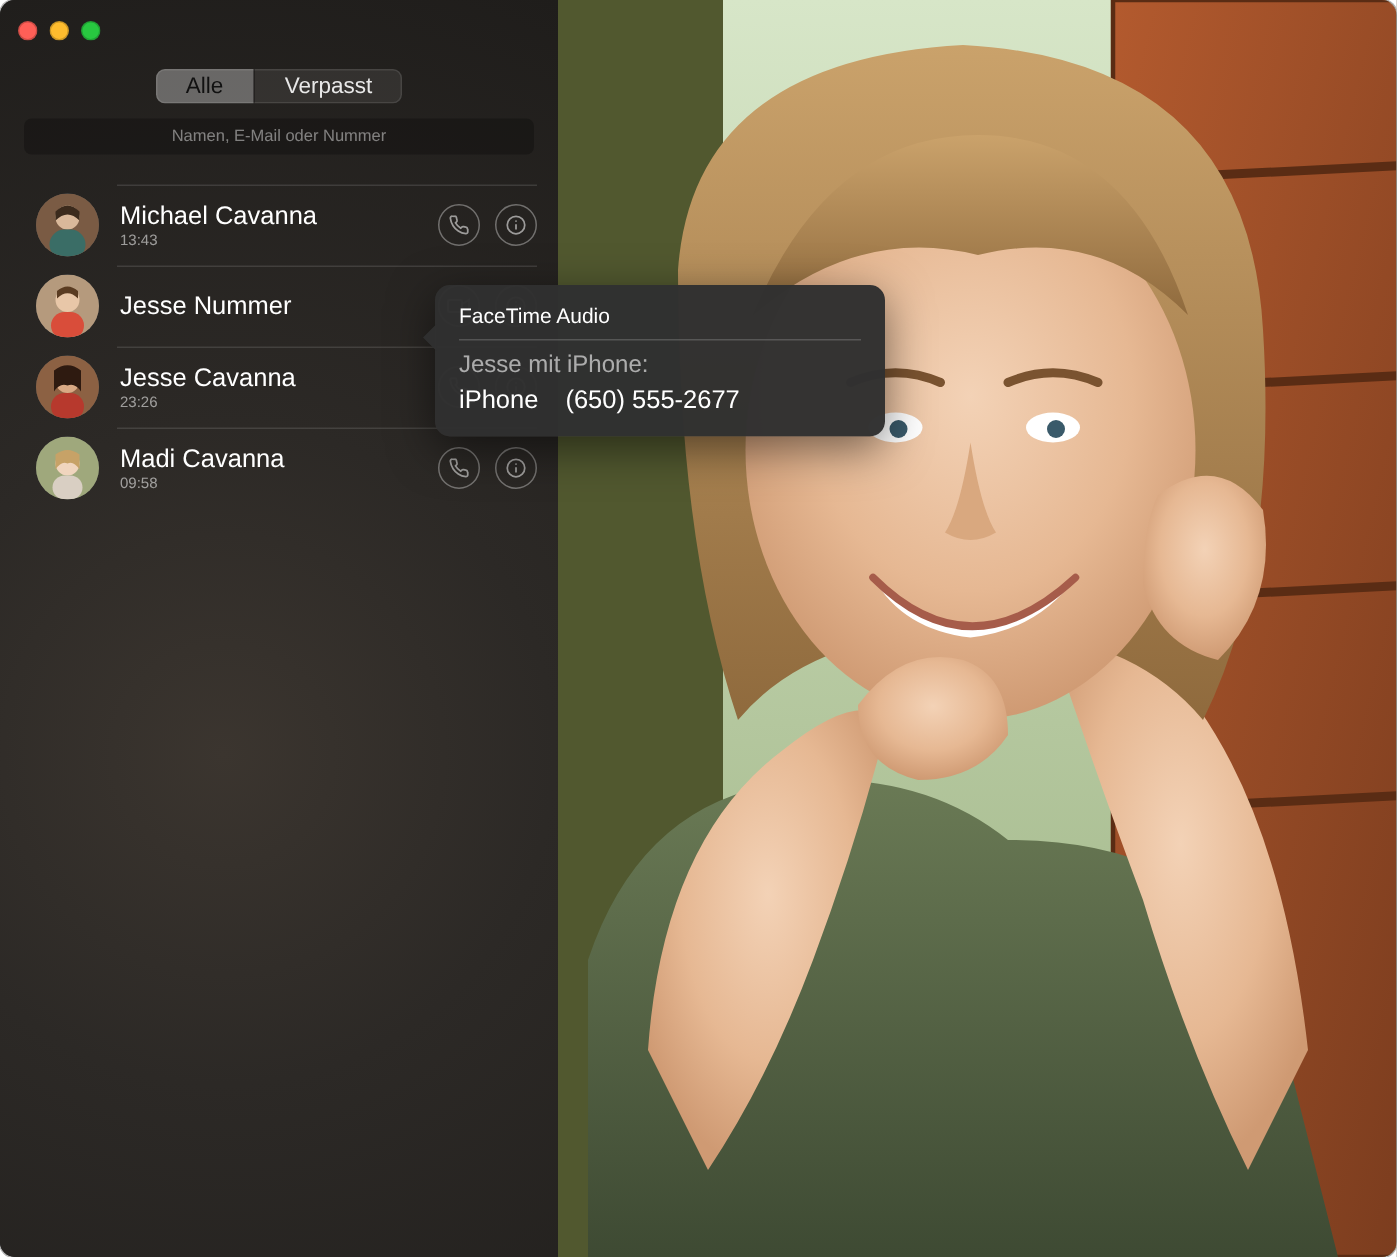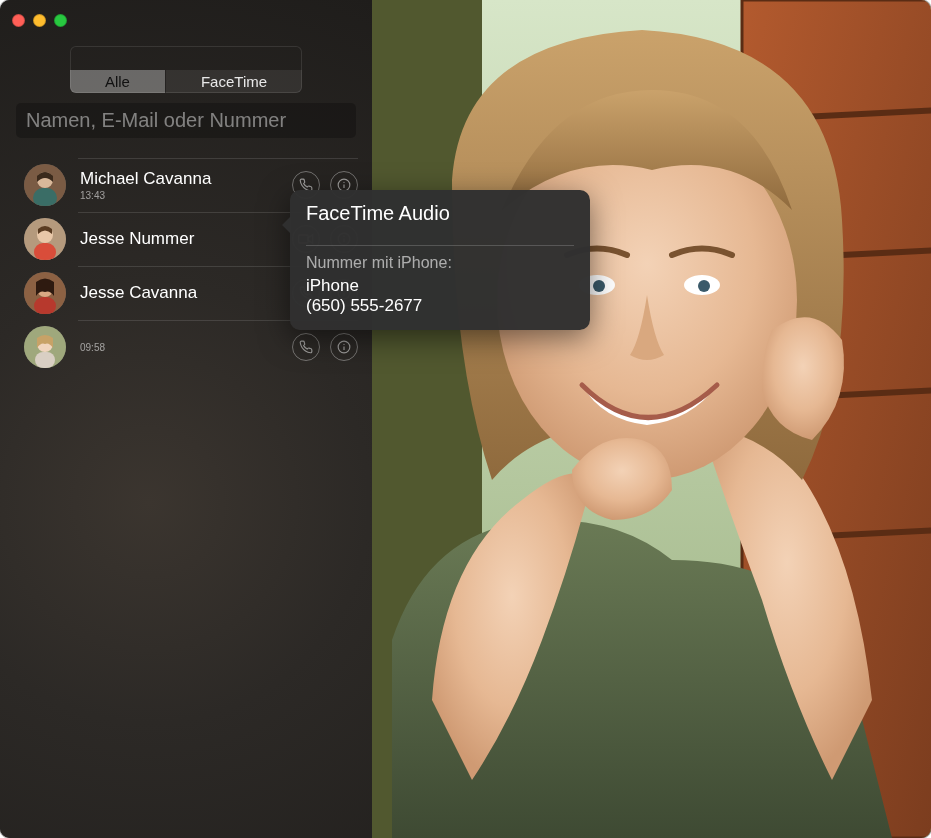--- a/index.html
+++ b/index.html
@@ -42,44 +42,44 @@
     justify-content: center;
     padding: 6px 0 10px 0;
   }
   .segmented {
     display: flex;
     border-radius: 6px;
     overflow: hidden;
     box-shadow: inset 0 0 0 1px rgba(255,255,255,0.1);
   }
   .seg-btn {
-    padding: 3px 35px;
+    padding: 3px 20px;
     font-size: 15px;
     color: #e8e8e8;
     background: rgba(255,255,255,0.08);
     border: none;
     cursor: pointer;
-    margin-top: 24px;
   }
   .seg-btn.active {
     background: rgba(255,255,255,0.32);
     color: #111;
   }
   .seg-btn + .seg-btn { border-left: 1px solid rgba(0,0,0,0.3); }
   .search-wrap {
     padding: 0 16px 8px 16px;
   }
   .search {
     width: 100%;
     background: rgba(0,0,0,0.25);
     border: none;
     border-radius: 5px;
     padding: 6px 10px;
-    font-size: 20px;
+    font-size: 11px;
     color: #ddd;
+    text-align: center;
   }
   .search::placeholder { color: rgba(255,255,255,0.45); }
   .list {
     flex: 1;
     overflow: hidden;
     padding-top: 12px;
   }
   .row {
     display: flex;
     align-items: center;
@@ -162,48 +162,48 @@
   .popover::before {
     content: "";
     position: absolute;
     left: -8px; top: 26px;
     width: 0; height: 0;
     border-top: 9px solid transparent;
     border-bottom: 9px solid transparent;
     border-right: 9px solid rgba(48,48,48,0.98);
   }
   .pop-title {
-    font-size: 20px; color: #fff; padding-bottom: 20px;
+    font-size: 14px; color: #fff; padding-bottom: 8px;
     border-bottom: 1px solid rgba(255,255,255,0.18);
   }
   .pop-sub {
     font-size: 16px; color: rgba(255,255,255,0.6);
     margin-top: 8px;
   }
   .pop-line {
     font-size: 17px; color: #fff; margin-top: 4px;
-    display: flex;  flex-direction: column;
+    display: flex; gap: 18px;
   }
 </style>
 </head>
 <body>
 
 <div class="window">
 
   <aside class="sidebar">
     <div class="titlebar">
       <span class="traffic-light tl-close"></span>
       <span class="traffic-light tl-min"></span>
       <span class="traffic-light tl-max"></span>
     </div>
 
     <div class="seg-wrap">
       <div class="segmented">
         <button class="seg-btn active">Alle</button>
-        <button class="seg-btn">FaceTime</button>
+        <button class="seg-btn">Verpasst</button>
       </div>
     </div>
 
     <div class="search-wrap">
       <input class="search" type="text" placeholder="Namen, E-Mail oder Nummer" style="">
     </div>
 
     <div class="list">
 
       <div class="row">
@@ -268,20 +268,21 @@
         <div class="avatar">
           <svg viewBox="0 0 42 42">
               <rect width="42" height="42" fill="#8c6143"></rect>
               <circle cx="21" cy="17" r="8" fill="#d9a984"></circle>
               <rect x="10" y="25" width="22" height="18" rx="9" fill="#b7392d"></rect>
               <path d="M12 10 Q21 3 30 10 L30 24 Q26 18 21 20 Q16 18 12 24 Z" fill="#2e1a10"></path>
             </svg>
         </div>
         <div class="row-main">
           <span class="row-name">Jesse Cavanna</span>
+          <span class="row-time">23:26</span>
         </div>
         <div class="row-actions">
           <button class="icon-btn">
             <svg viewBox="0 0 24 24" fill="none" stroke="currentColor" stroke-width="2">
                 <path d="M22 16.9v3a2 2 0 0 1-2.2 2 19.8 19.8 0 0 1-8.6-3.1 19.5 19.5 0 0 1-6-6A19.8 19.8 0 0 1 2.1 4.2 2 2 0 0 1 4.1 2h3a2 2 0 0 1 2 1.7c.1.9.3 1.8.6 2.6a2 2 0 0 1-.5 2.1L8 9.6a16 16 0 0 0 6 6l1.2-1.2a2 2 0 0 1 2.1-.5c.8.3 1.7.5 2.6.6a2 2 0 0 1 1.7 2z"></path>
               </svg>
           </button>
           <button class="icon-btn">
             <svg viewBox="0 0 24 24" fill="none" stroke="currentColor" stroke-width="2">
                 <circle cx="12" cy="12" r="10"></circle>
@@ -295,20 +296,21 @@
       <div class="row">
         <div class="avatar">
           <svg viewBox="0 0 42 42">
               <rect width="42" height="42" fill="#9fa87c"></rect>
               <circle cx="21" cy="18" r="8" fill="#f0d5be"></circle>
               <rect x="11" y="26" width="20" height="16" rx="8" fill="#d9cfc3"></rect>
               <path d="M13 12 Q21 6 29 12 L29 22 Q25 16 21 18 Q17 16 13 22 Z" fill="#c7a267"></path>
             </svg>
         </div>
         <div class="row-main">
+          <span class="row-name">Madi Cavanna</span>
           <span class="row-time">09:58</span>
         </div>
         <div class="row-actions">
           <button class="icon-btn">
             <svg viewBox="0 0 24 24" fill="none" stroke="currentColor" stroke-width="2">
                 <path d="M22 16.9v3a2 2 0 0 1-2.2 2 19.8 19.8 0 0 1-8.6-3.1 19.5 19.5 0 0 1-6-6A19.8 19.8 0 0 1 2.1 4.2 2 2 0 0 1 4.1 2h3a2 2 0 0 1 2 1.7c.1.9.3 1.8.6 2.6a2 2 0 0 1-.5 2.1L8 9.6a16 16 0 0 0 6 6l1.2-1.2a2 2 0 0 1 2.1-.5c.8.3 1.7.5 2.6.6a2 2 0 0 1 1.7 2z"></path>
               </svg>
           </button>
           <button class="icon-btn">
             <svg viewBox="0 0 24 24" fill="none" stroke="currentColor" stroke-width="2">
@@ -385,20 +387,20 @@
 
         <path d="M200 470 Q230 430 270 440 Q300 450 300 490 Q280 520 240 520 Q200 510 200 470 Z" fill="url(#skin)"></path>
 
         <path d="M400 330 Q440 300 470 340 Q480 400 440 440 Q400 430 390 390 Q390 350 400 330 Z" fill="url(#skin)"></path>
       </svg>
     </div>
   </div>
 
   <div class="popover">
     <div class="pop-title">FaceTime Audio</div>
-    <div class="pop-sub">Nummer mit iPhone:</div>
+    <div class="pop-sub">Jesse mit iPhone:</div>
     <div class="pop-line">
       <span>iPhone</span>
       <span>(650) 555-2677</span>
     </div>
   </div>
 
 </div>
 
 </body></html>

